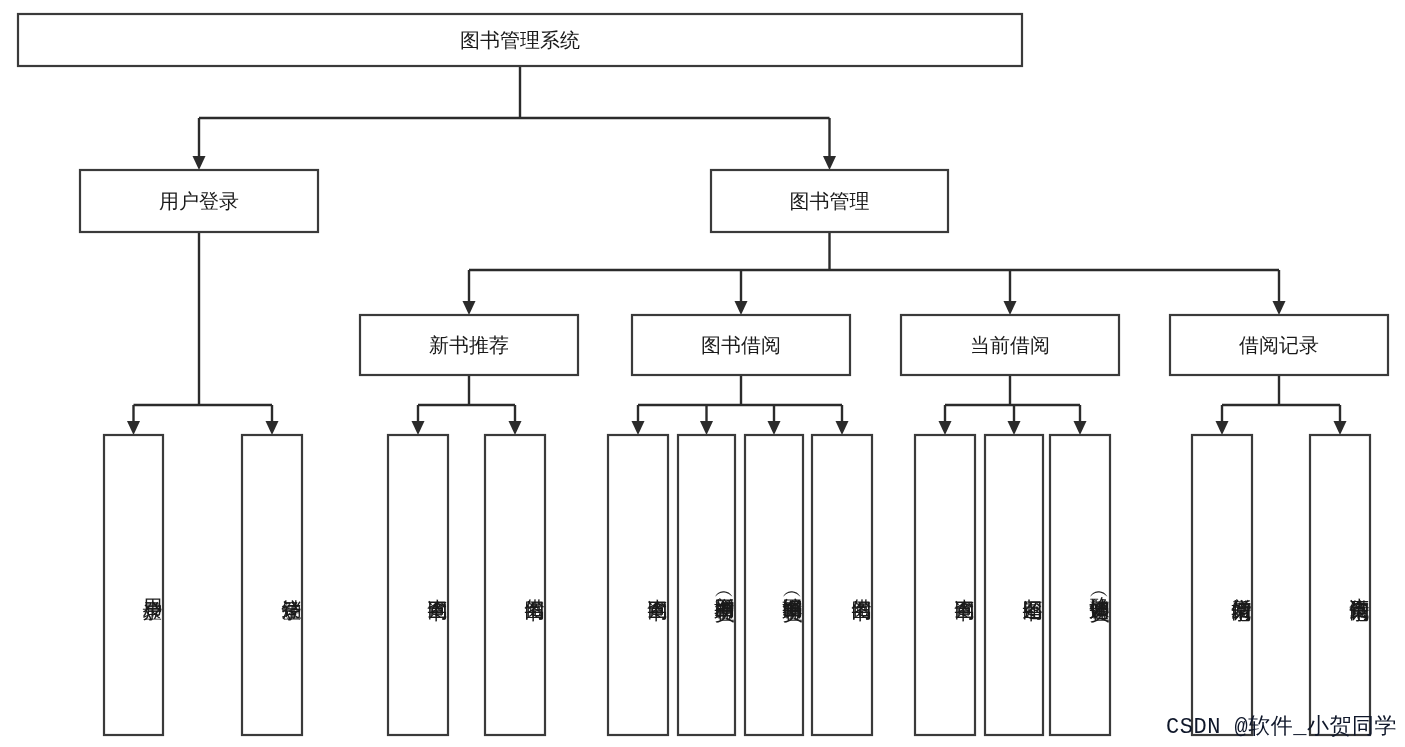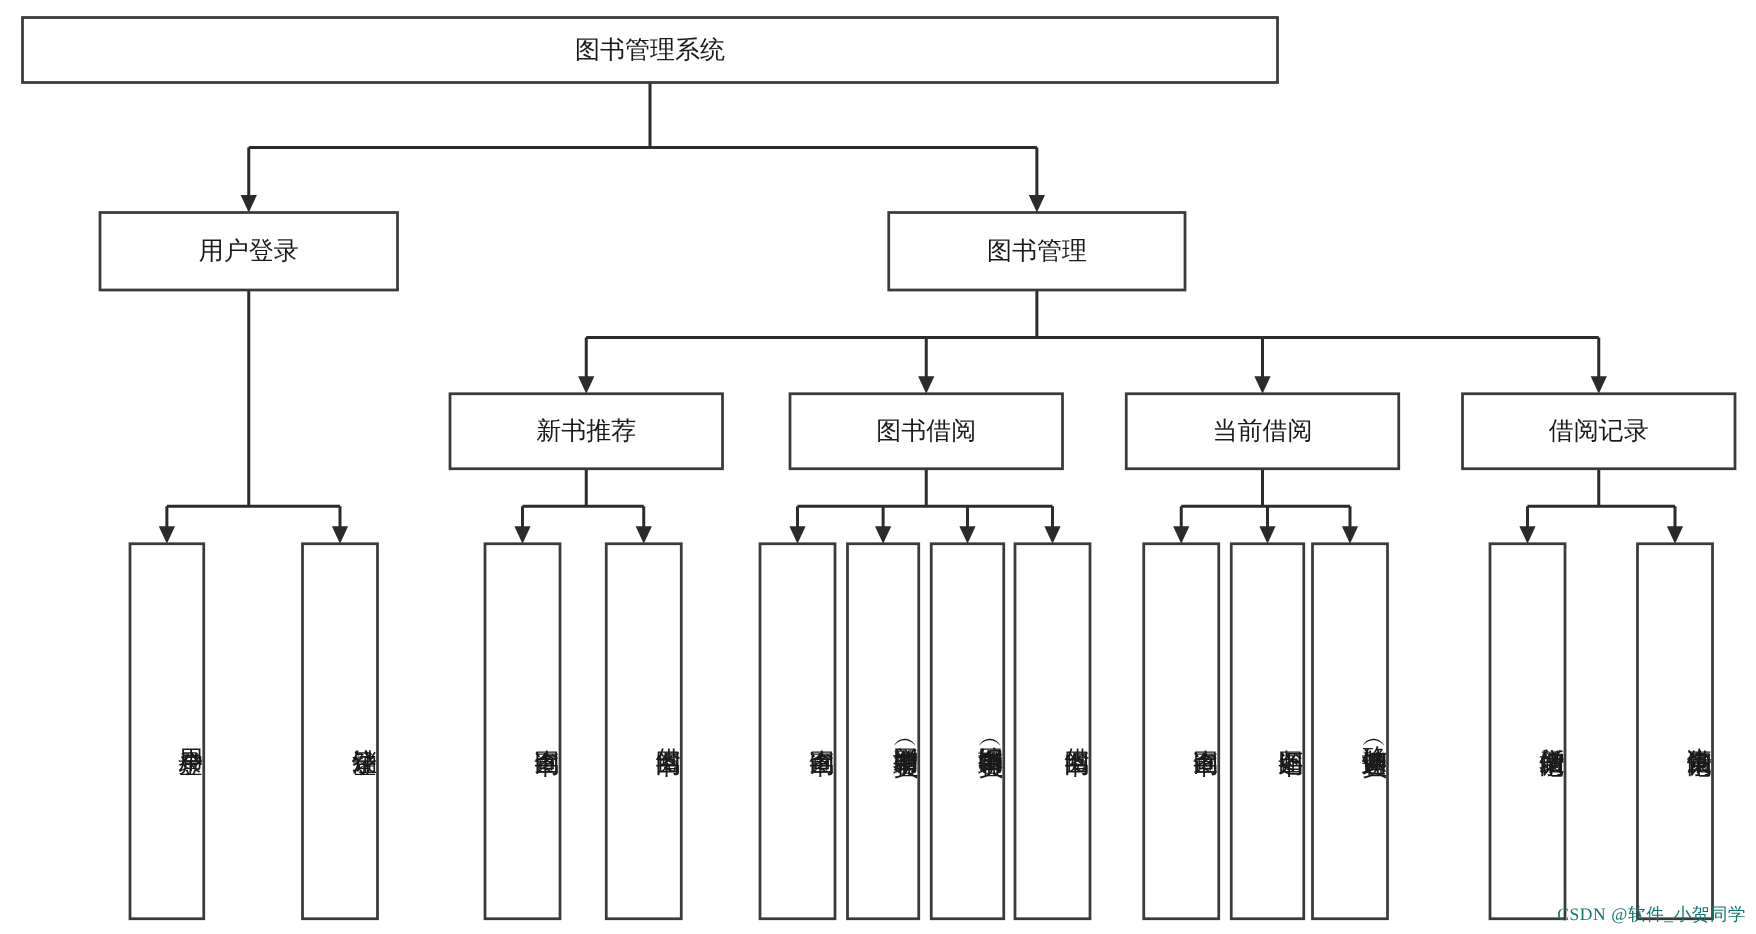--- a/index.html
+++ b/index.html
@@ -61,23 +61,23 @@
     display: flex;
     align-items: flex-start;
     justify-content: center;
     white-space: nowrap;
     pointer-events: none;
   }
   .watermark {
     position: absolute;
     right: 8px;
     bottom: 6px;
-    font-size: 14px;
-    color: #0f766e;
-    font-family: Liberation Serif, serif;
+    font-size: 22px;
+    color: #0f172a;
+    font-family: Liberation Mono, monospace;
     letter-spacing: 0.5px;
     user-select: none;
   }
 </style>
 </head>
 <body>
 
 <div id="diagram-root">
 
   <svg class="tree" viewBox="0 0 1405 747">

